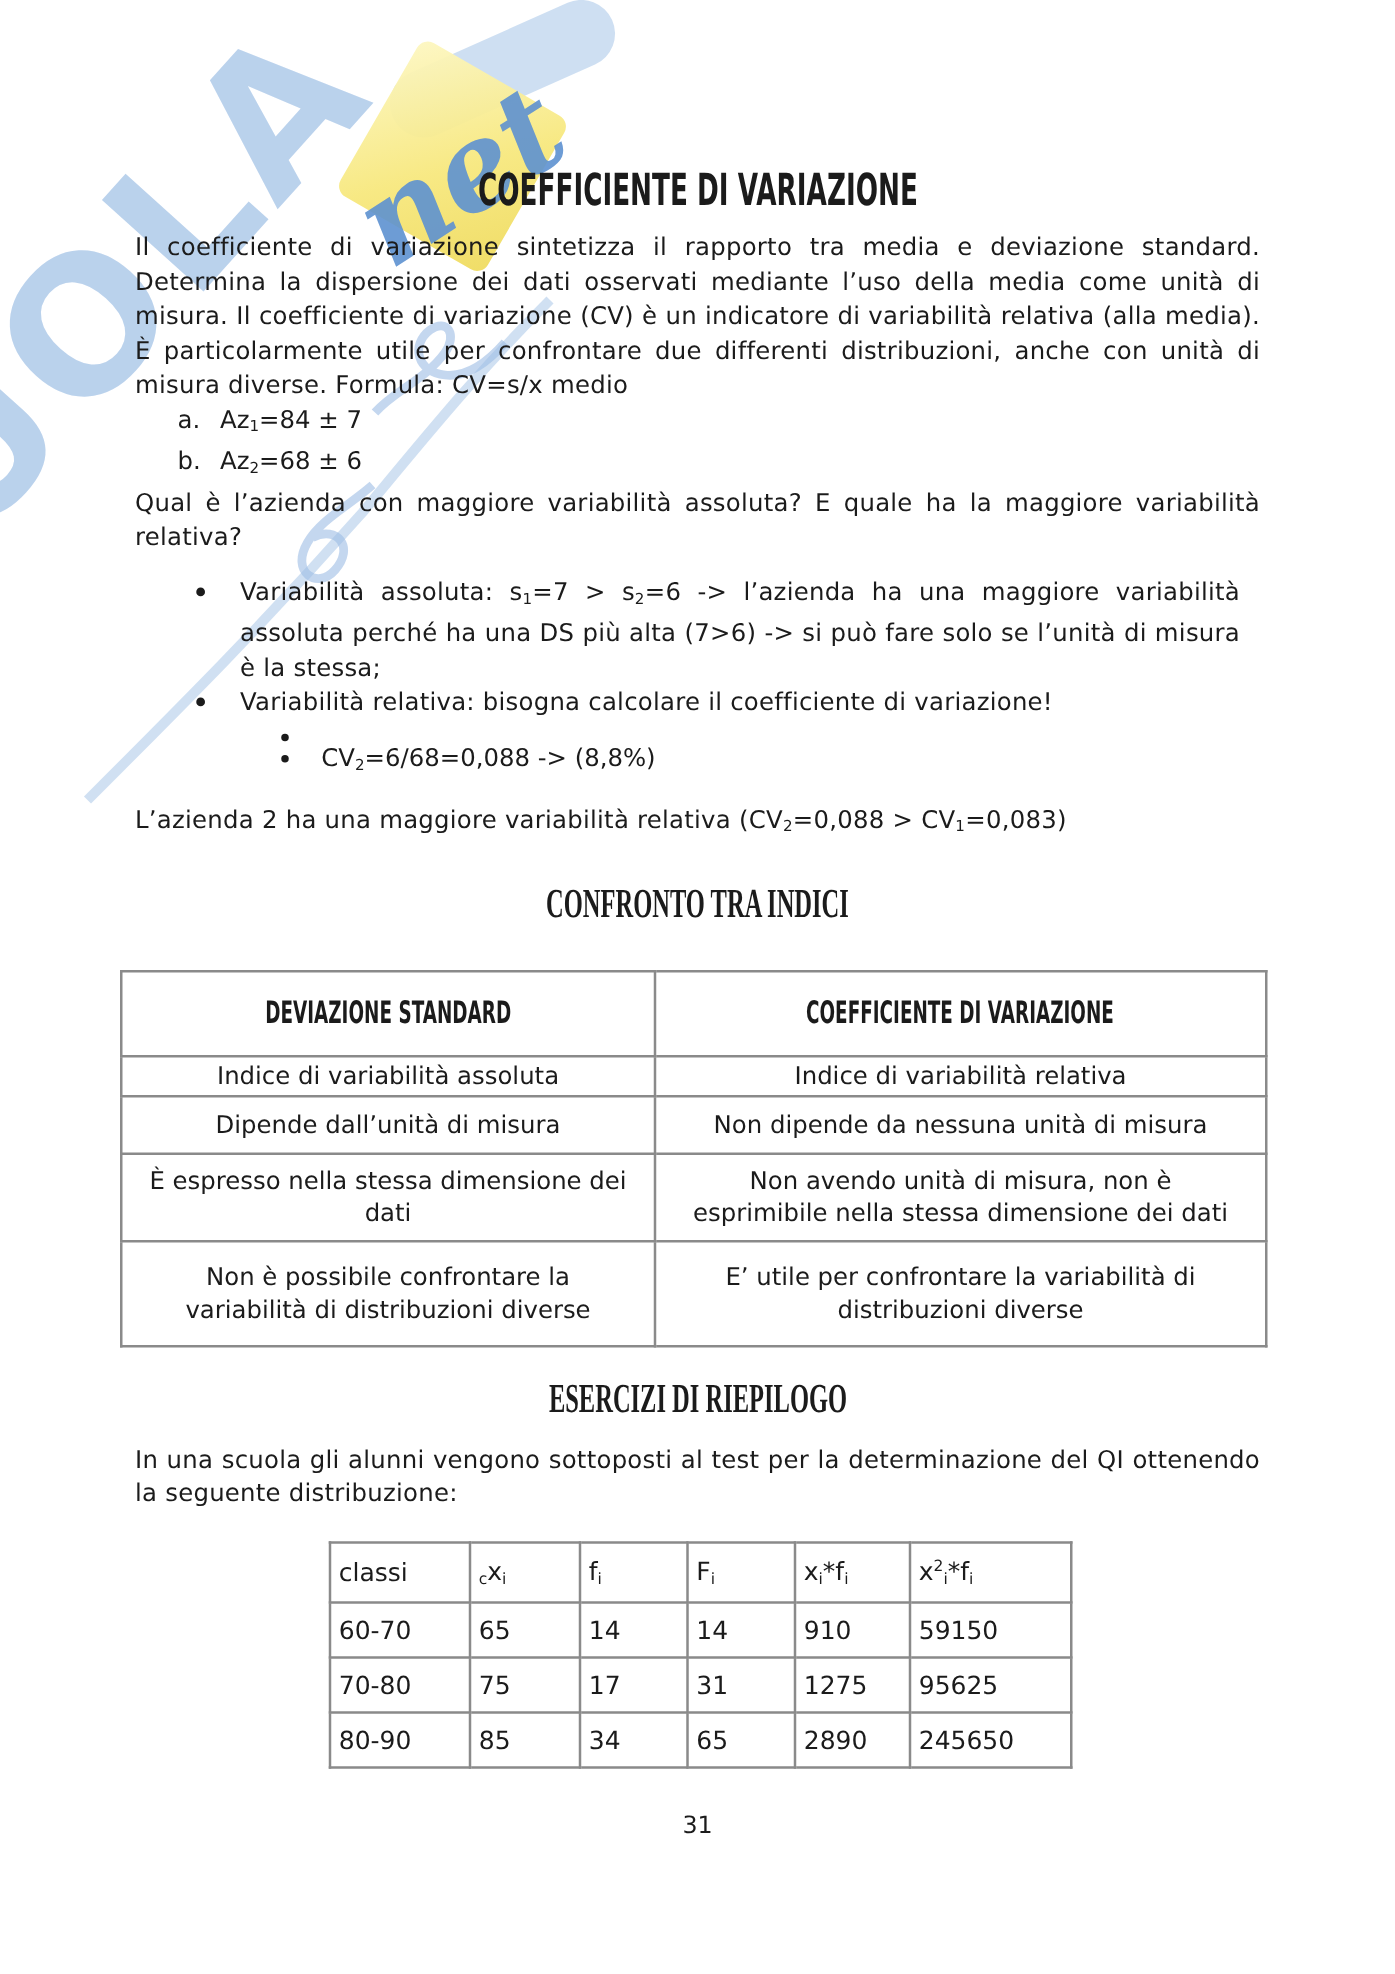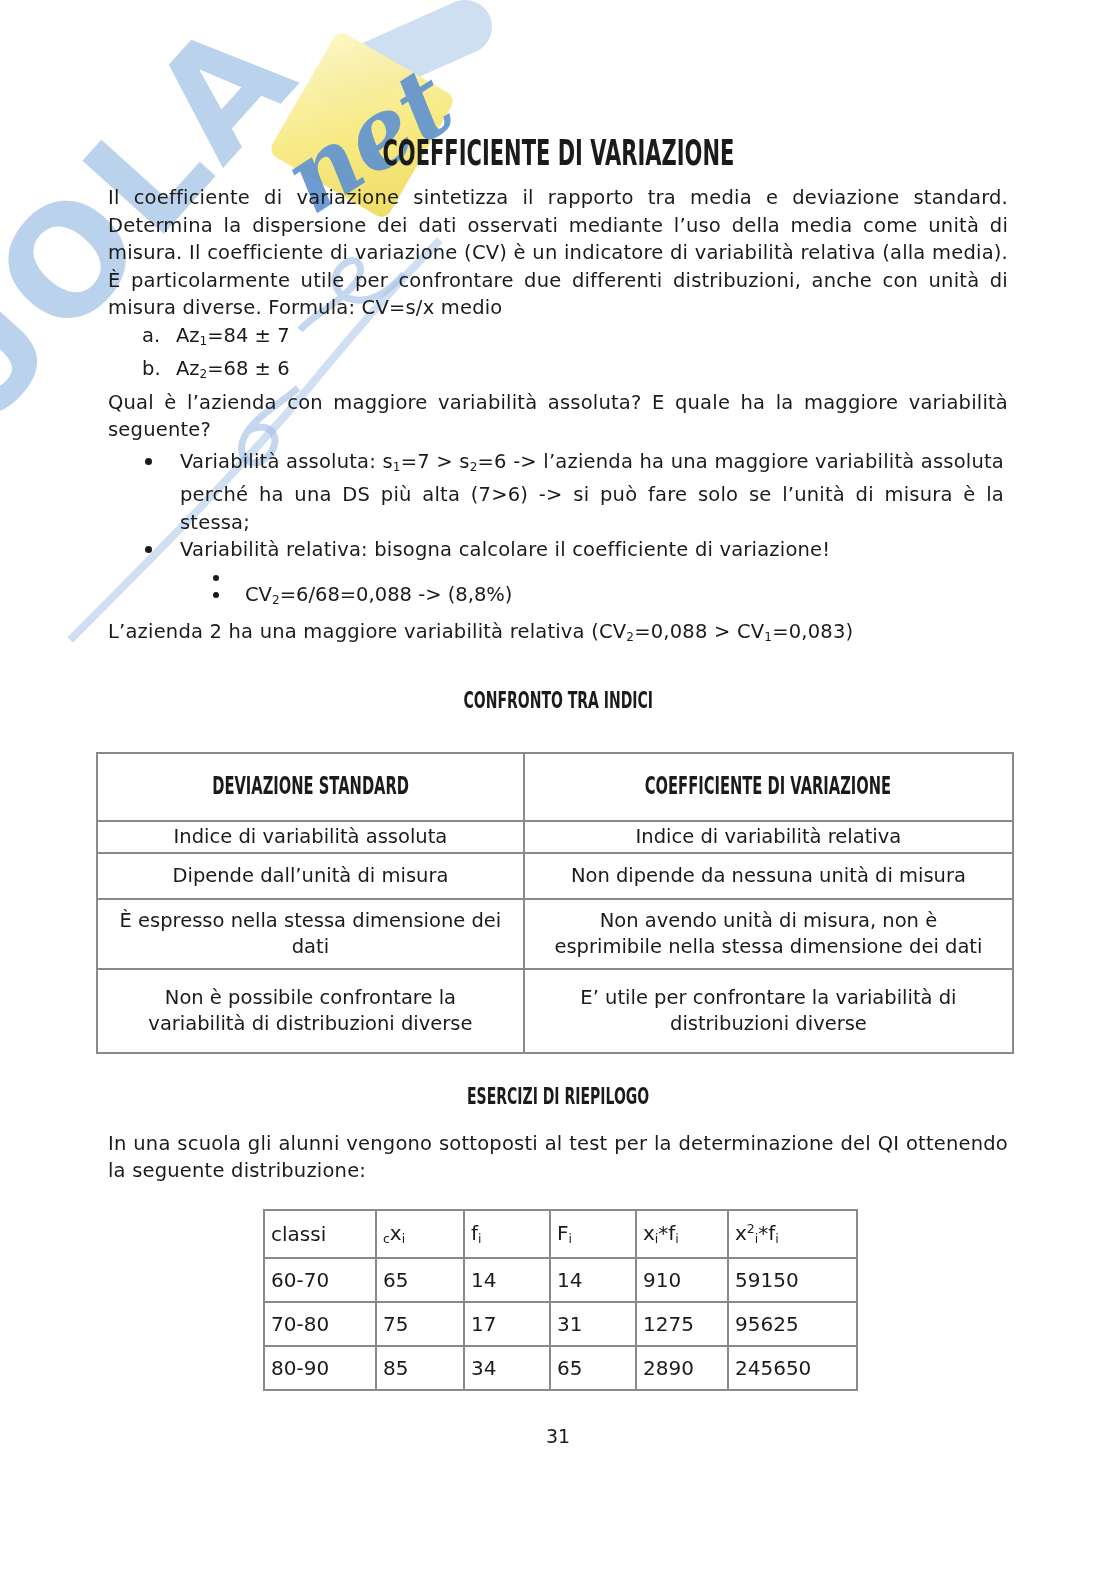--- a/index.html
+++ b/index.html
@@ -29,30 +29,30 @@
     position:absolute;left:280px;top:84px;
     font-family:"DejaVu Serif",serif;font-style:italic;font-weight:700;
     font-size:96px;color:#5e92d1;transform:rotate(-33deg);opacity:.9;
   }
   .wm-flourish{position:absolute;left:0;top:0;}
   
   .content{position:absolute;inset:0;z-index:1;padding:136px 108px 0;box-sizing:border-box;border-radius:20px;}
   .h-center{text-align:center;}
   .cond{display:inline-block;transform:scale(.70,1.18);transform-origin:center;white-space:nowrap;font-weight:700;}
   h1.doc-title{font-size:30px;line-height:34px;margin:0 0 14px;}
-  h2.sec-title{font-size:20px;line-height:32px;margin:32px 0 36px;}
+  h2.sec-title{font-size:28px;line-height:32px;margin:32px 0 36px;font-family:Liberation Serif, serif;}
   h2.sec-title.tight{margin:26px 0 18px;}
   p.para{font-size:19.5px;line-height:27.5px;margin:0;text-align:justify;letter-spacing:.2px;}
   p.para.gap{margin-top:27px;}
   sub{font-size:.62em;vertical-align:-.25em;}
   sup{font-size:.62em;vertical-align:.55em;}
   .ab-list{margin:0;}
   .ab-item{display:flex;font-size:19.5px;line-height:27.5px;}
   .ab-label{width:34px;flex:none;margin-left:34px;}
-  .b-list{margin:4px;}
+  .b-list{margin:16px;}
   .b-item{display:flex;}
   .b-dot{width:7px;height:7px;border-radius:50%;background:#1b1b1b;flex:none;margin:10px 28px 0 33px;}
   .b-text{flex:1;font-size:19.5px;line-height:27.5px;text-align:justify;letter-spacing:.2px;}
   .sb-item{display:flex;}
   .sb-dot{width:6px;height:6px;border-radius:50%;background:#1b1b1b;flex:none;margin:11px 26px 0 101px;}
   .sb-text{font-size:19.5px;line-height:27.5px;}
   
   table.cmp{border-collapse:collapse;width:918px;margin-left:-12px;table-layout:fixed;}
   table.cmp col.c1{width:46.6%;}
   table.cmp col.c2{width:53.4%;}
@@ -98,21 +98,21 @@
     <div class="ab-item">
       <span class="ab-label">a.</span>
       <span class="ab-value">Az<sub>1</sub>=84 ± 7</span>
     </div>
     <div class="ab-item">
       <span class="ab-label">b.</span>
       <span class="ab-value">Az<sub>2</sub>=68 ± 6</span>
     </div>
   </div>
 
-  <p class="para">Qual è l’azienda con maggiore variabilità assoluta? E quale ha la maggiore variabilità seguente?</p>
+  <p class="para">Qual è l’azienda con maggiore variabilità assoluta? E quale ha la maggiore variabilità relativa?</p>
 
   <div class="b-list">
     <div class="b-item">
       <span class="b-dot"></span>
       <span class="b-text">Variabilità assoluta: s<sub>1</sub>=7 &gt; s<sub>2</sub>=6 -&gt; l’azienda ha una maggiore variabilità assoluta perché ha una DS più alta (7&gt;6) -&gt; si può fare solo se l’unità di misura è la stessa;</span>
     </div>
     <div class="b-item">
       <span class="b-dot"></span>
       <span class="b-text">Variabilità relativa: bisogna calcolare il coefficiente di variazione!</span>
     </div>

